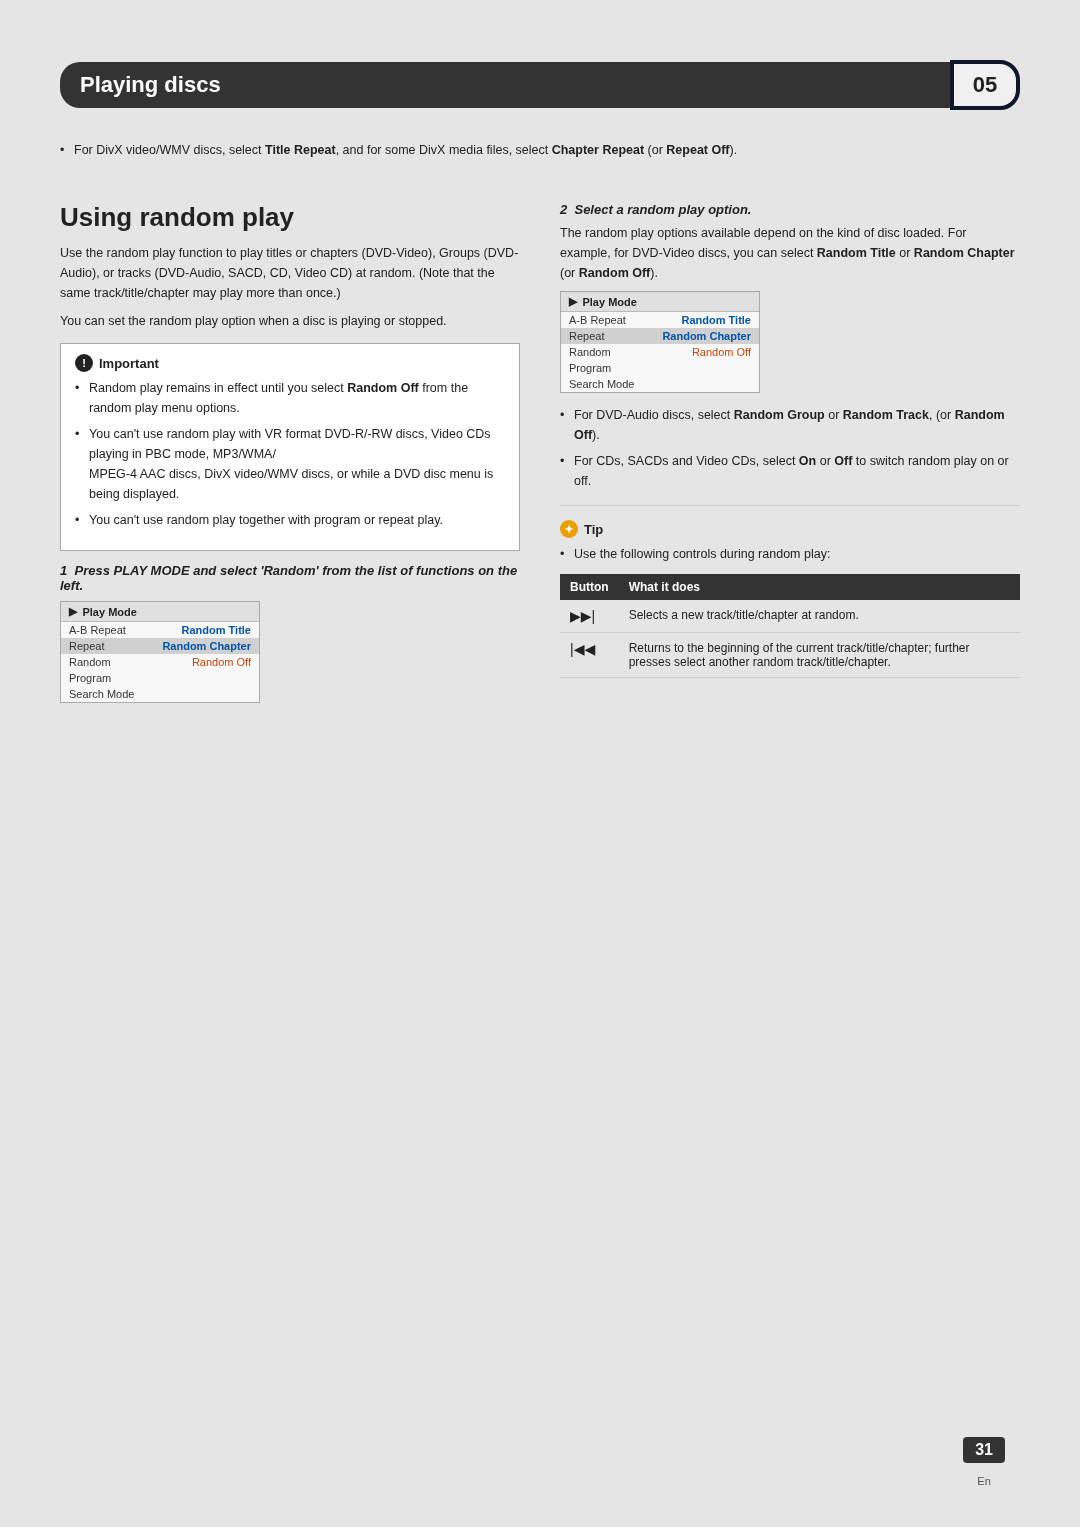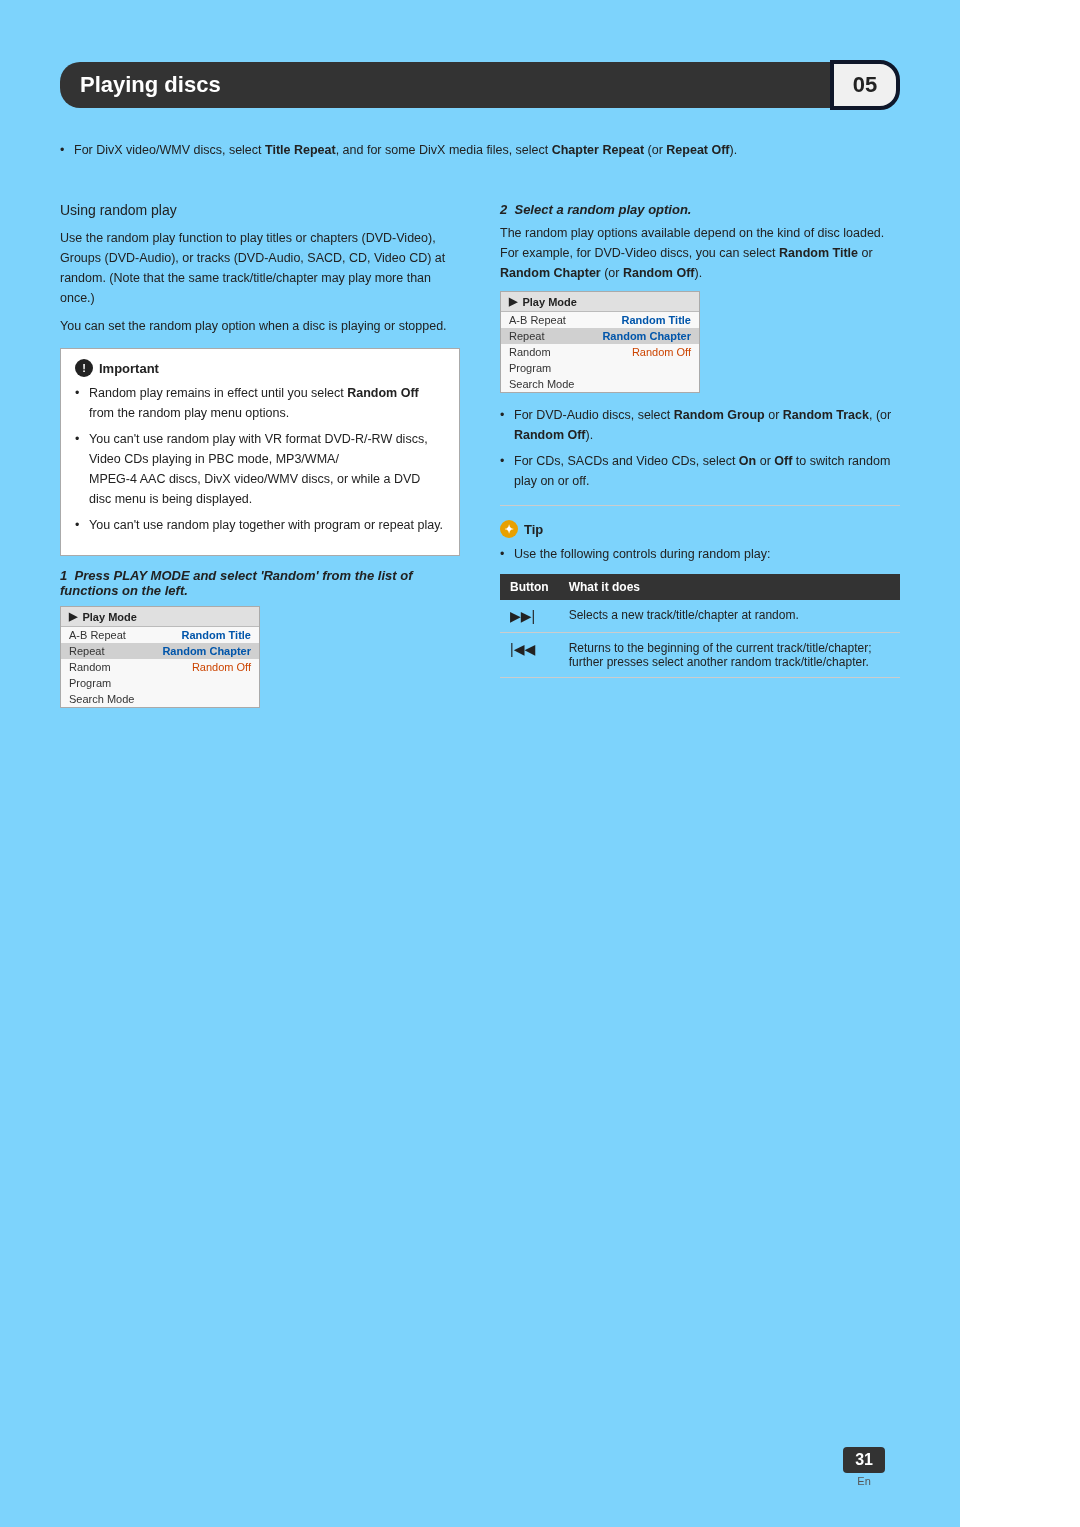--- a/index.html
+++ b/index.html
@@ -7,25 +7,25 @@
       font-family: Arial, Helvetica, sans-serif;
       font-size: 13px;
       background: #ffffff;
       color: #222;
       width: 1080px;
       min-height: 1527px;
       position: relative;
     }
 
     .page {
-      width: 960px;
+      width: 1080px;
       min-height: 1527px;
       padding: 60px 60px 80px 60px;
       position: relative;
-      background: #7dd3fc;
+      background: #e5e5e5;
     }
 
     
     .header-bar {
       display: flex;
       align-items: center;
       margin-bottom: 30px;
     }
 
     .chapter-title-box {
@@ -63,22 +63,22 @@
       min-width: 0;
     }
 
     .col-right {
       flex: 1;
       min-width: 0;
     }
 
     
     .section-title {
-      font-size: 14px;
-      font-weight: normal;
+      font-size: 26px;
+      font-weight: bold;
       margin-bottom: 10px;
       margin-top: 10px;
     }
 
     p {
       font-size: 12.5px;
       line-height: 1.6;
       margin-bottom: 8px;
       color: #222;
     }
@@ -271,21 +271,21 @@
       color: #fff;
       font-size: 16px;
       font-weight: bold;
       padding: 4px 12px;
       border-radius: 4px;
     }
 
     .page-lang {
       font-size: 11px;
       color: #555;
-      margin-top: 2px;
+      margin-top: 12px;
     }
 
     
     .top-bullets {
       margin-bottom: 32px;
     }
 
     .divider-line {
       border: none;
       border-top: 1px solid #ccc;

